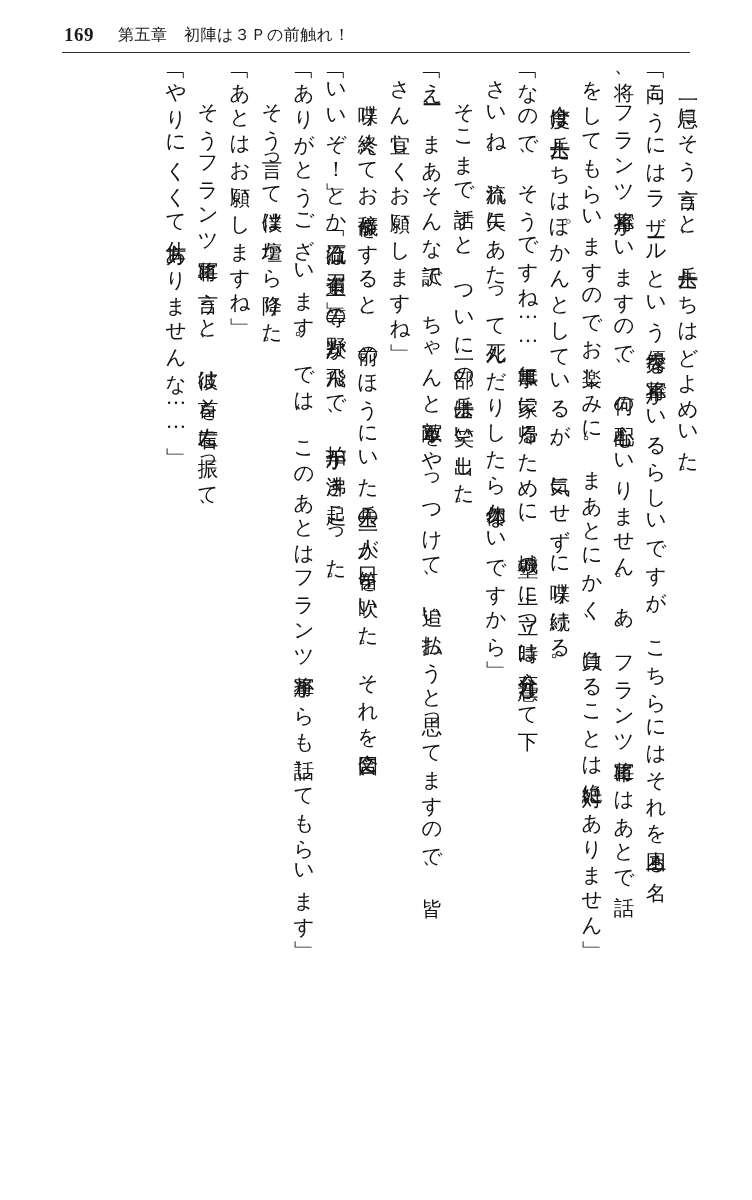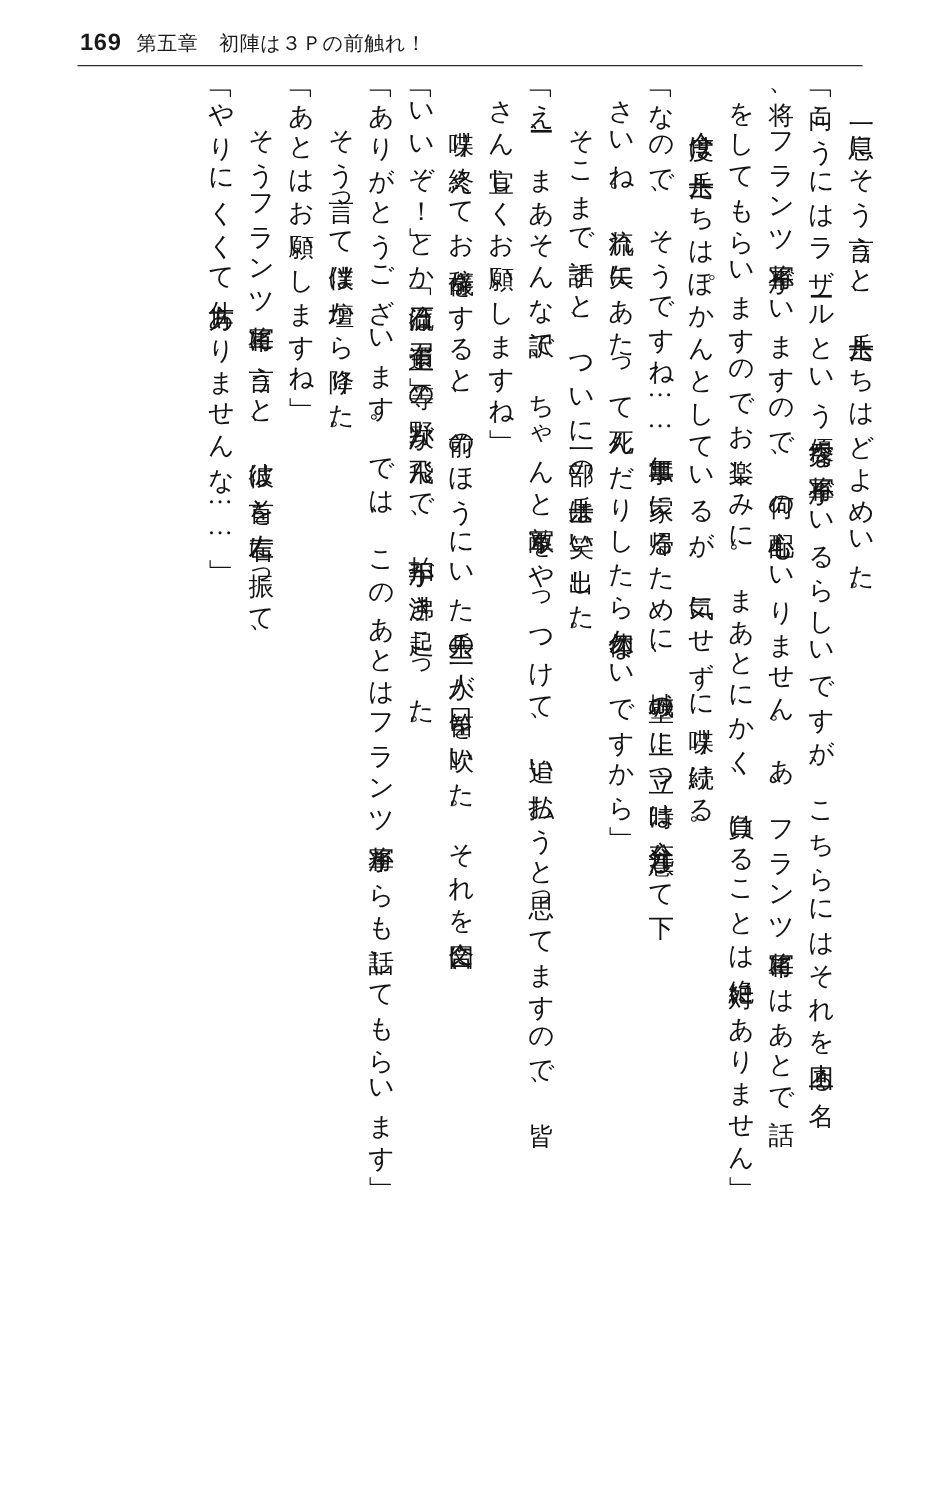--- a/index.html
+++ b/index.html
@@ -23,31 +23,31 @@
   }
   .header {
     position: absolute;
     top: 18px;
     left: 0;
     right: 0;
     height: 34px;
     display: flex;
     align-items: center;
     padding-left: 64px;
-    font-family: Liberation Sans, sans-serif;
+    font-family: Liberation Serif, serif;
   }
   .page-number {
     font-size: 19px;
     font-weight: bold;
     letter-spacing: 0.5px;
     color: #1a1a1a;
   }
   .chapter-title {
     font-size: 16px;
-    margin-left: 12px;
+    margin-left: 24px;
     color: #1a1a1a;
     letter-spacing: 0.5px;
   }
   .rule {
     position: absolute;
     top: 52px;
     left: 62px;
     right: 62px;
     height: 1px;
     background: #2b2b2b;

